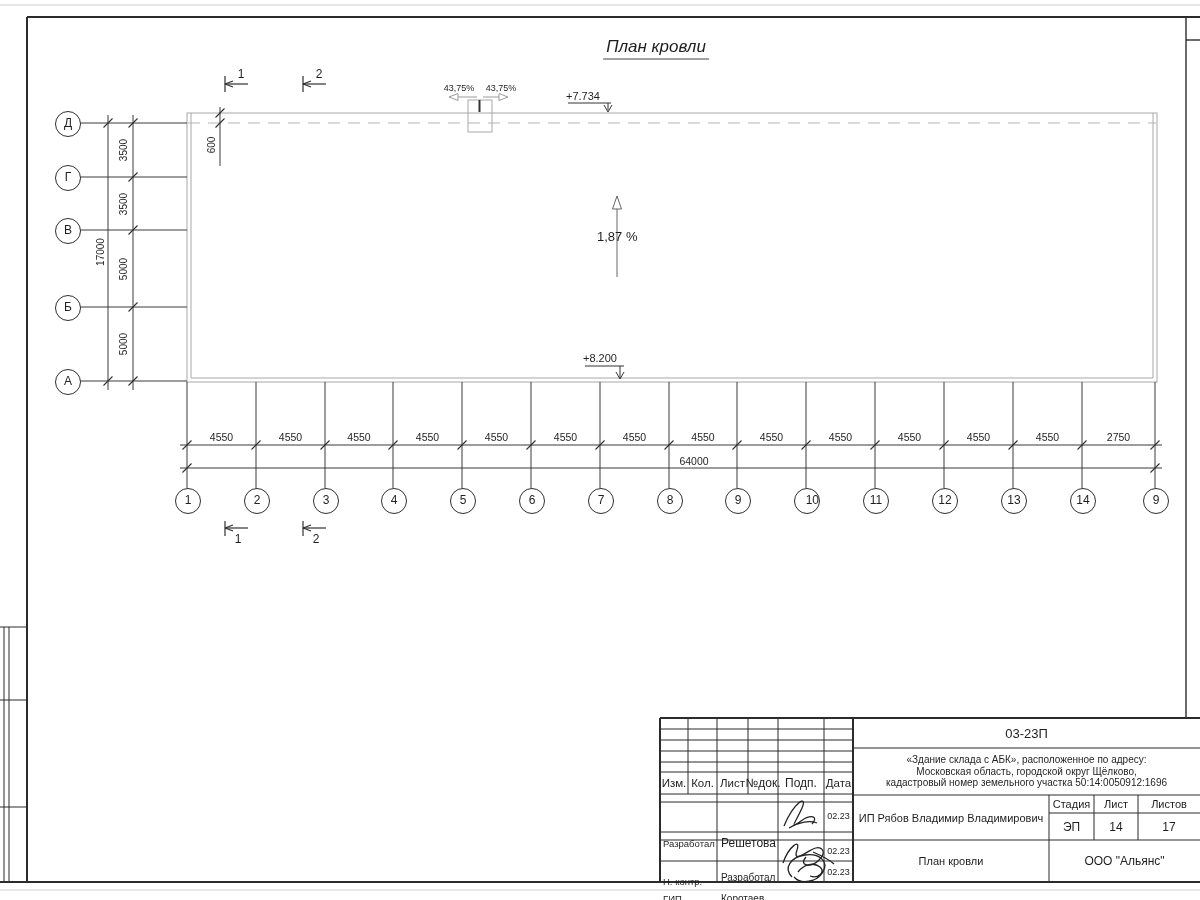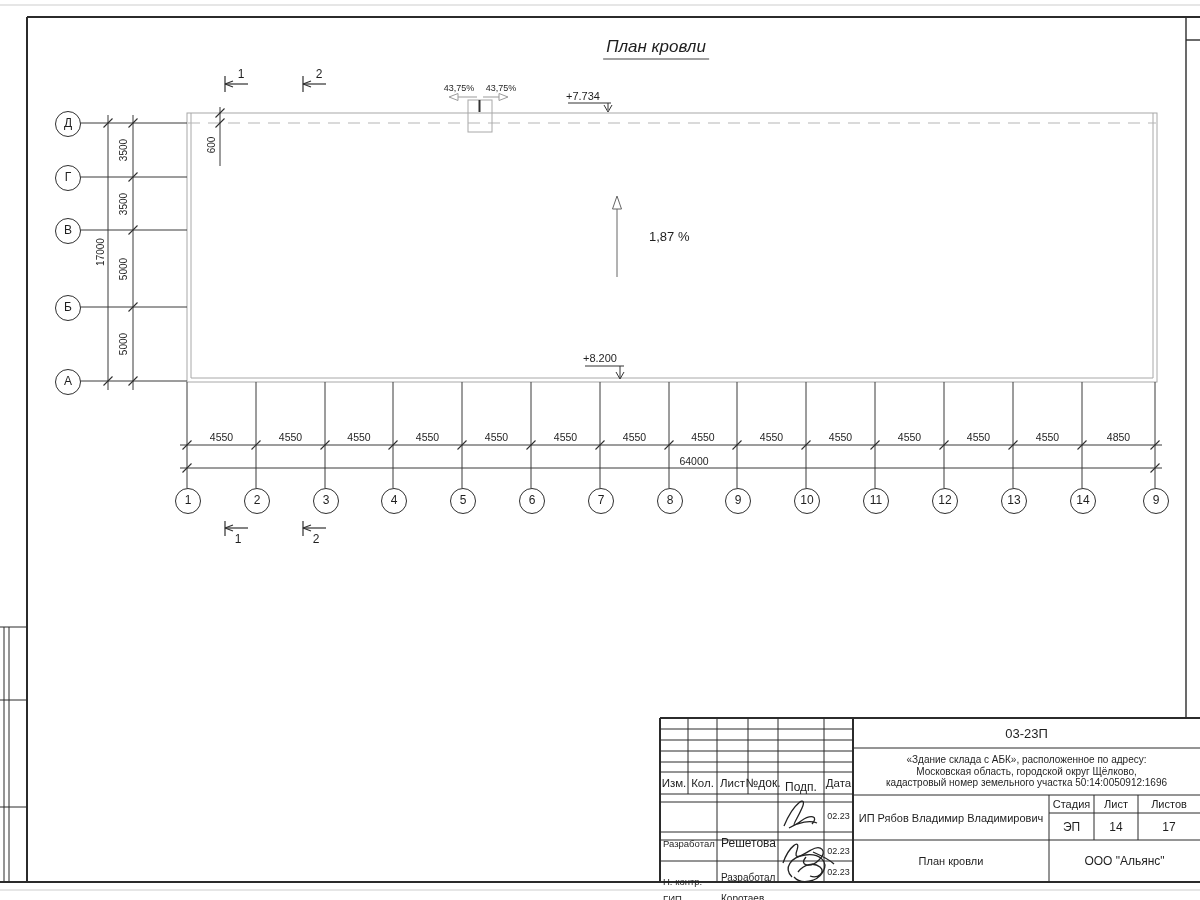--- a/index.html
+++ b/index.html
@@ -174,21 +174,21 @@
       <line x1="870.5" y1="449.5" x2="879.5" y2="440.5" stroke="#2f2f2f" stroke-width="1.1"></line>
       <line x1="939.5" y1="449.5" x2="948.5" y2="440.5" stroke="#2f2f2f" stroke-width="1.1"></line>
       <line x1="1008.5" y1="449.5" x2="1017.5" y2="440.5" stroke="#2f2f2f" stroke-width="1.1"></line>
       <line x1="1077.5" y1="449.5" x2="1086.5" y2="440.5" stroke="#2f2f2f" stroke-width="1.1"></line>
       <line x1="1150.5" y1="449.5" x2="1159.5" y2="440.5" stroke="#2f2f2f" stroke-width="1.1"></line>
       <line x1="182.5" y1="472.5" x2="191.5" y2="463.5" stroke="#2f2f2f" stroke-width="1.1"></line>
       <line x1="1150.5" y1="472.5" x2="1159.5" y2="463.5" stroke="#2f2f2f" stroke-width="1.1"></line>
     </svg>
 
   <div class="t c title" style="left:656px;top:48px;">План кровли</div>
-  <div class="t" style="left:649px;top:229px;font-size:13px;">1,87 %</div>
+  <div class="t" style="left:597px;top:229px;font-size:13px;">1,87 %</div>
   <div class="t" style="left:566px;top:90px;font-size:11px;">+7.734</div>
   <div class="t" style="left:583px;top:352px;font-size:11px;">+8.200</div>
   <div class="t c" style="left:459px;top:88px;font-size:9px;">43,75%</div>
   <div class="t c" style="left:501px;top:88px;font-size:9px;">43,75%</div>
   <div class="t rot" style="left:211px;top:145px;font-size:10px;">600</div>
   <div class="t rot" style="left:100px;top:252px;font-size:10px;">17000</div>
   <div class="t c" style="left:694px;top:461px;font-size:10.5px;">64000</div>
   <div class="t c" style="left:241px;top:74px;font-size:12px;">1</div>
   <div class="t c" style="left:319px;top:74px;font-size:12px;">2</div>
   <div class="t c" style="left:238px;top:539px;font-size:12px;">1</div>
@@ -198,21 +198,21 @@
     <div class="cell" style="left:853px;top:718px;width:347px;height:30px;font-size:13px;">03-23П</div>
     <div class="cell col3" style="left:853px;top:748px;width:347px;height:47px;font-size:10px;">
       <span>«Здание склада с АБК», расположенное по адресу:</span>
       <span>Московская область, городской округ Щёлково,</span>
       <span>кадастровый номер земельного участка 50:14:0050912:1696</span>
     </div>
     <div class="cell" style="left:660px;top:772px;width:28px;height:22px;font-size:11.5px;">Изм.</div>
     <div class="cell" style="left:688px;top:772px;width:29px;height:22px;font-size:11.5px;">Кол.</div>
     <div class="cell" style="left:717px;top:772px;width:31px;height:22px;font-size:11.5px;">Лист</div>
     <div class="cell" style="left:748px;top:772px;width:30px;height:22px;font-size:12px;">№док.</div>
-    <div class="cell" style="left:778px;top:772px;width:46px;height:30px;font-size:12px;">Подп.</div>
+    <div class="cell" style="left:778px;top:772px;width:46px;height:22px;font-size:12px;">Подп.</div>
     <div class="cell" style="left:824px;top:772px;width:29px;height:22px;font-size:11.5px;">Дата</div>
 
     <div class="cellL" style="left:663px;top:802px;width:53px;height:28px;font-size:9.5px;">Разработал</div>
     <div class="cellL" style="left:721px;top:802px;width:56px;height:28px;font-size:12px;">Решетова</div>
     <div class="cell" style="left:824px;top:802px;width:29px;height:28px;font-size:9px;">02.23</div>
     <div class="cellL" style="left:663px;top:840px;width:53px;height:28px;font-size:9.5px;">Н. контр.</div>
     <div class="cellL" style="left:721px;top:840px;width:56px;height:21px;font-size:10px;">Разработал</div>
     <div class="cell" style="left:824px;top:840px;width:29px;height:21px;font-size:9px;">02.23</div>
     <div class="cellL" style="left:663px;top:861px;width:53px;height:21px;font-size:9.5px;">ГИП</div>
     <div class="cellL" style="left:721px;top:861px;width:56px;height:21px;font-size:10px;">Коротаев</div>
@@ -239,33 +239,33 @@
     <div class="t rot" style="left: 122.5px; top: 344px; font-size: 10px;">5000</div>
     <div class="bubble" style="left: 175px; top: 488px;">1</div>
     <div class="bubble" style="left: 244px; top: 488px;">2</div>
     <div class="bubble" style="left: 313px; top: 488px;">3</div>
     <div class="bubble" style="left: 381px; top: 488px;">4</div>
     <div class="bubble" style="left: 450px; top: 488px;">5</div>
     <div class="bubble" style="left: 519px; top: 488px;">6</div>
     <div class="bubble" style="left: 588px; top: 488px;">7</div>
     <div class="bubble" style="left: 657px; top: 488px;">8</div>
     <div class="bubble" style="left: 725px; top: 488px;">9</div>
-    <div class="bubble" style="left: 794px; top: 488px;">10</div>
+    <div class="bubble" style="left: 794px; top: 488px; text-align: right;">10</div>
     <div class="bubble" style="left: 863px; top: 488px;">11</div>
     <div class="bubble" style="left: 932px; top: 488px;">12</div>
     <div class="bubble" style="left: 1001px; top: 488px;">13</div>
     <div class="bubble" style="left: 1070px; top: 488px;">14</div>
     <div class="bubble" style="left: 1143px; top: 488px;">9</div>
     <div class="t c" style="left: 221.5px; top: 437px; font-size: 10.5px;">4550</div>
     <div class="t c" style="left: 290.5px; top: 437px; font-size: 10.5px;">4550</div>
     <div class="t c" style="left: 359px; top: 437px; font-size: 10.5px;">4550</div>
     <div class="t c" style="left: 427.5px; top: 437px; font-size: 10.5px;">4550</div>
     <div class="t c" style="left: 496.5px; top: 437px; font-size: 10.5px;">4550</div>
     <div class="t c" style="left: 565.5px; top: 437px; font-size: 10.5px;">4550</div>
     <div class="t c" style="left: 634.5px; top: 437px; font-size: 10.5px;">4550</div>
     <div class="t c" style="left: 703px; top: 437px; font-size: 10.5px;">4550</div>
     <div class="t c" style="left: 771.5px; top: 437px; font-size: 10.5px;">4550</div>
     <div class="t c" style="left: 840.5px; top: 437px; font-size: 10.5px;">4550</div>
     <div class="t c" style="left: 909.5px; top: 437px; font-size: 10.5px;">4550</div>
     <div class="t c" style="left: 978.5px; top: 437px; font-size: 10.5px;">4550</div>
     <div class="t c" style="left: 1047.5px; top: 437px; font-size: 10.5px;">4550</div>
-    <div class="t c" style="left: 1118.5px; top: 437px; font-size: 10.5px;">4850</div>
+    <div class="t c" style="left: 1118.5px; top: 437px; font-size: 10.5px;">2750</div>
   </div>
 
 </body></html>

